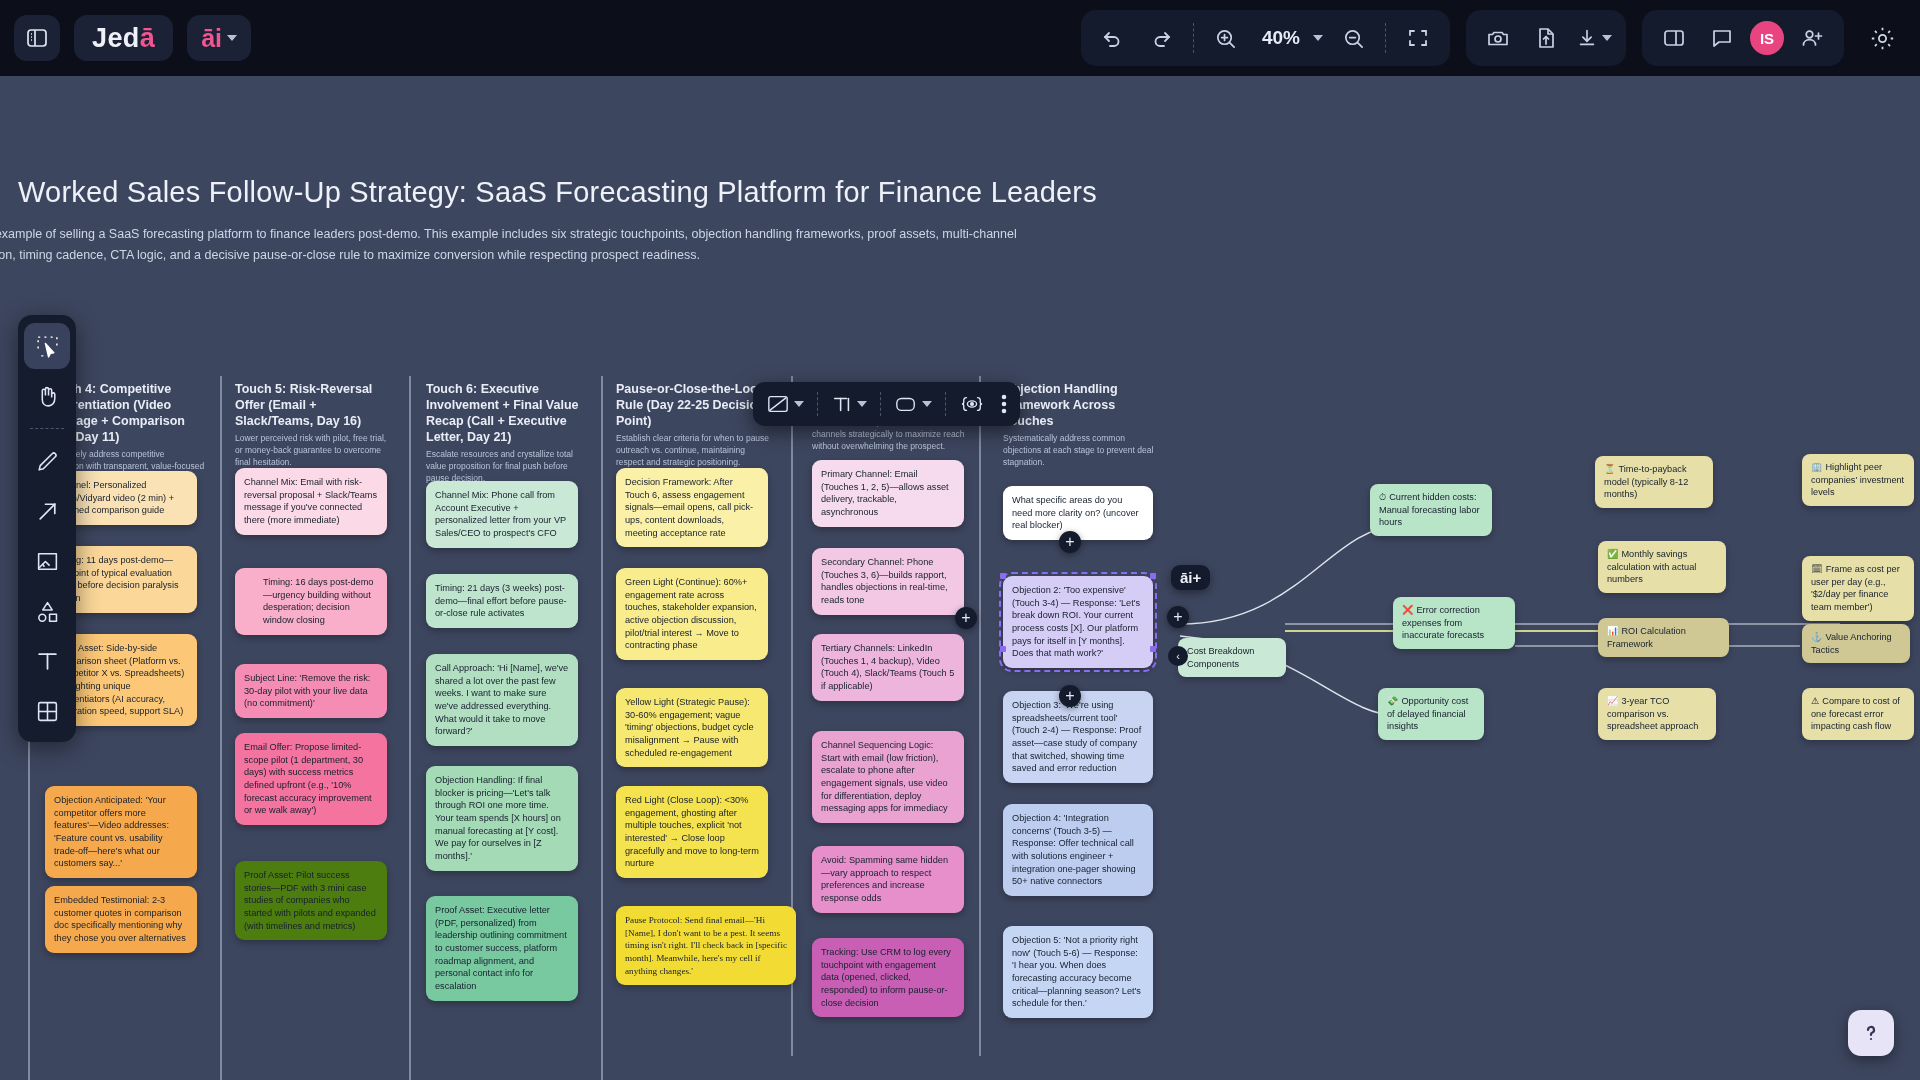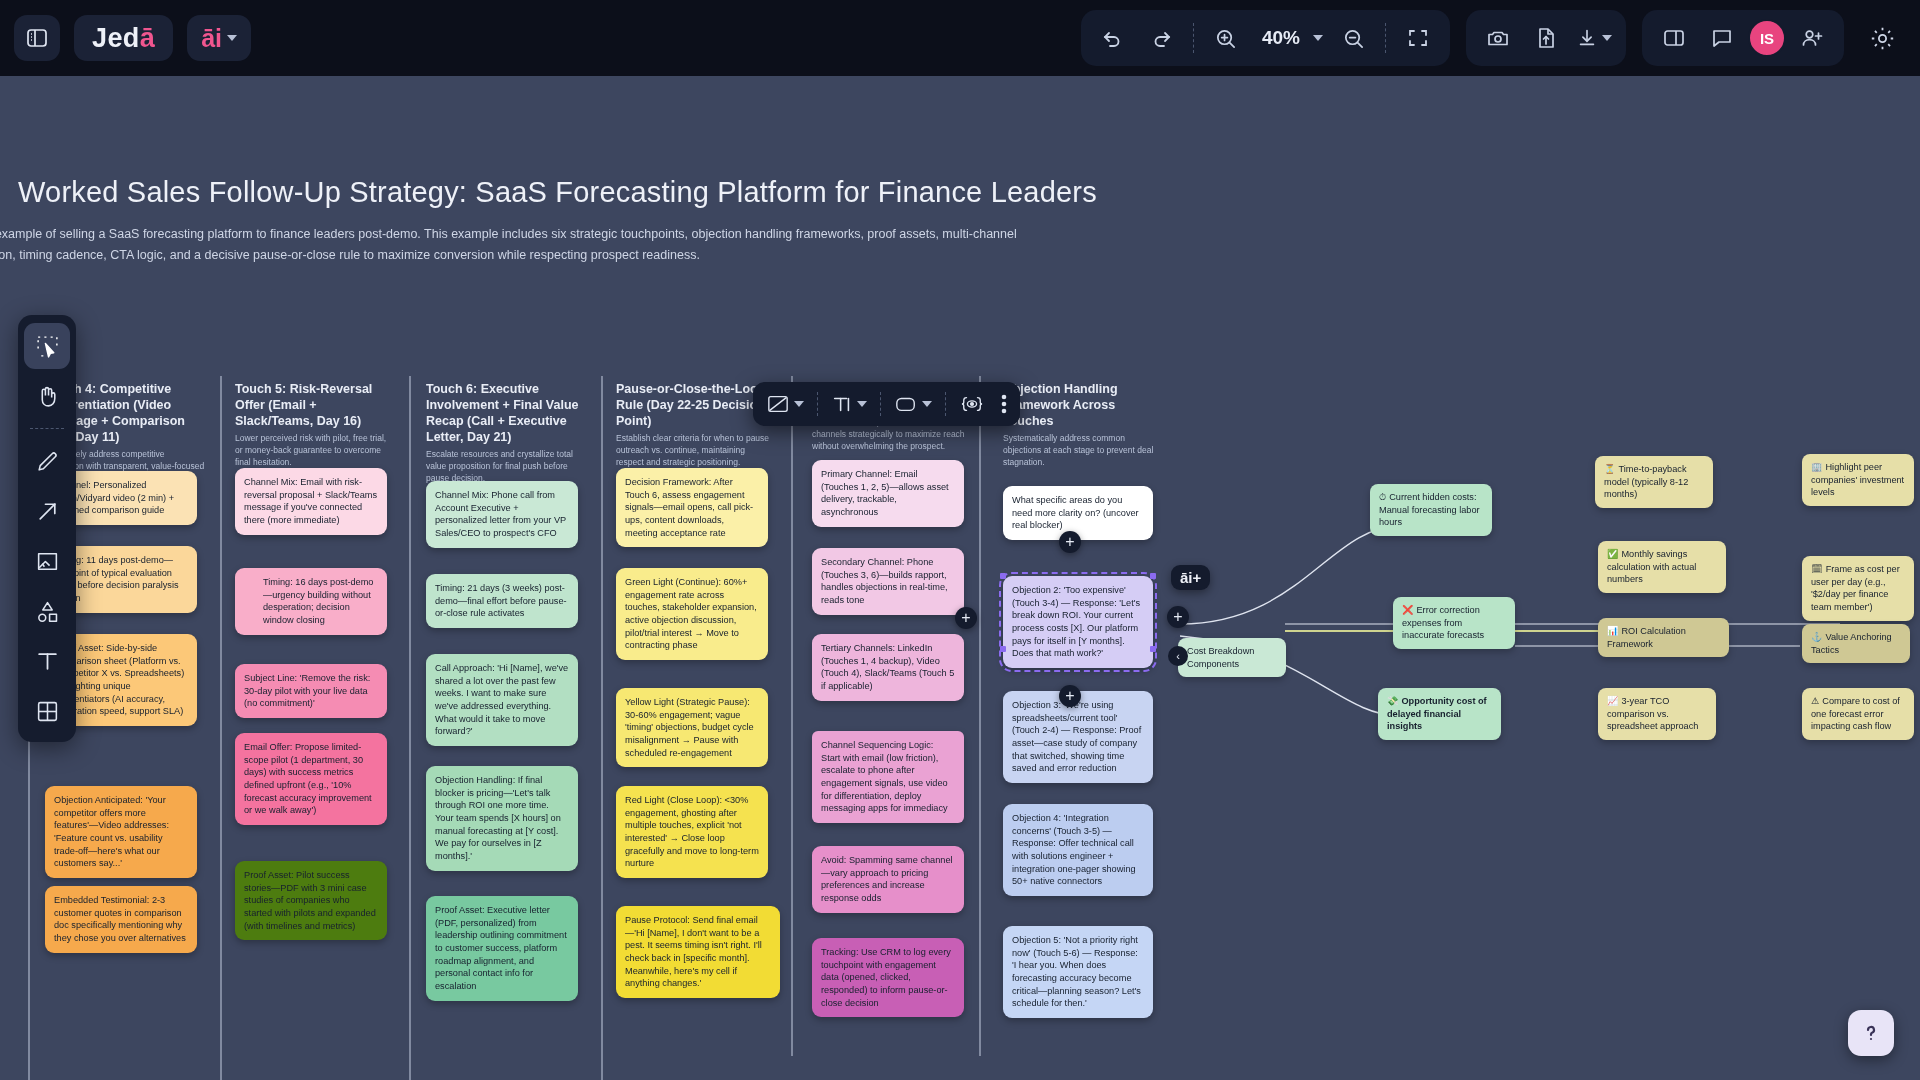--- a/index.html
+++ b/index.html
@@ -326,31 +326,31 @@
     <div class="note" style="left:426px; top:820px; width:152px; background:#78c9a0;">Proof Asset: Executive letter (PDF, personalized) from leadership outlining commitment to customer success, platform roadmap alignment, and personal contact info for escalation</div>
 
     <div class="col-head" style="left:616px; top:305px; width:158px;">
       <div class="ch-title">Pause-or-Close-the-Loop Rule (Day 22-25 Decision Point)</div>
       <div class="ch-sub">Establish clear criteria for when to pause outreach vs. continue, maintaining respect and strategic positioning.</div>
     </div>
     <div class="note" style="left:616px; top:392px; width:152px; background:#fbf0a8;">Decision Framework: After Touch 6, assess engagement signals—email opens, call pick-ups, content downloads, meeting acceptance rate</div>
     <div class="note" style="left:616px; top:492px; width:152px; background:#f9ec8c;">Green Light (Continue): 60%+ engagement rate across touches, stakeholder expansion, active objection discussion, pilot/trial interest → Move to contracting phase</div>
     <div class="note" style="left:616px; top:612px; width:152px; background:#f7e872;">Yellow Light (Strategic Pause): 30-60% engagement; vague 'timing' objections, budget cycle misalignment → Pause with scheduled re-engagement</div>
     <div class="note" style="left:616px; top:710px; width:152px; background:#f5e24f;">Red Light (Close Loop): &lt;30% engagement, ghosting after multiple touches, explicit 'not interested' → Close loop gracefully and move to long-term nurture</div>
-    <div class="note" style="left:616px; top:830px; width:164px; background:#f2dc34;">Pause Protocol: Send final email—'Hi [Name], I don't want to be a pest. It seems timing isn't right. I'll check back in [specific month]. Meanwhile, here's my cell if anything changes.'</div>
+    <div class="note" style="left:616px; top:830px; width:180px; background:#f2dc34;font-family:Liberation Serif, serif;">Pause Protocol: Send final email—'Hi [Name], I don't want to be a pest. It seems timing isn't right. I'll check back in [specific month]. Meanwhile, here's my cell if anything changes.'</div>
 
     <div class="col-head" style="left:812px; top:305px; width:158px;">
       <div class="ch-title">Channel Mix Strategy Overview</div>
       <div class="ch-sub">Orchestrate multiple communication channels strategically to maximize reach without overwhelming the prospect.</div>
     </div>
     <div class="note" style="left:812px; top:384px; width:152px; background:#f6dbee;">Primary Channel: Email (Touches 1, 2, 5)—allows asset delivery, trackable, asynchronous</div>
     <div class="note" style="left:812px; top:472px; width:152px; background:#f2c8e5;">Secondary Channel: Phone (Touches 3, 6)—builds rapport, handles objections in real-time, reads tone</div>
     <div class="note" style="left:812px; top:558px; width:152px; background:#eeb5dc;">Tertiary Channels: LinkedIn (Touches 1, 4 backup), Video (Touch 4), Slack/Teams (Touch 5 if applicable)</div>
-    <div class="note" style="left:812px; top:655px; width:152px; background:#eaa2d3;border-radius:6px;">Channel Sequencing Logic: Start with email (low friction), escalate to phone after engagement signals, use video for differentiation, deploy messaging apps for immediacy</div>
-    <div class="note" style="left:812px; top:770px; width:152px; background:#e68fca;">Avoid: Spamming same channel—vary approach to pricing preferences and increase response odds</div>
+    <div class="note" style="left:812px; top:655px; width:152px; background:#eaa2d3;">Channel Sequencing Logic: Start with email (low friction), escalate to phone after engagement signals, use video for differentiation, deploy messaging apps for immediacy</div>
+    <div class="note" style="left:812px; top:770px; width:152px; background:#e68fca;">Avoid: Spamming same hidden—vary approach to respect preferences and increase response odds</div>
     <div class="note" style="left:812px; top:862px; width:152px; background:#c85fb5;">Tracking: Use CRM to log every touchpoint with engagement data (opened, clicked, responded) to inform pause-or-close decision</div>
 
     <div class="col-head" style="left:1003px; top:305px; width:158px;">
       <div class="ch-title">Objection Handling Framework Across Touches</div>
       <div class="ch-sub">Systematically address common objections at each stage to prevent deal stagnation.</div>
     </div>
     <div class="note" style="left:1003px; top:410px; width:150px; background:#ffffff;">What specific areas do you need more clarity on? (uncover real blocker)</div>
     <div class="note selected" style="left:1003px; top:500px; width:150px; background:#d5cdf5;">Objection 2: 'Too expensive' (Touch 3-4) — Response: 'Let's break down ROI. Your current process costs [X]. Our platform pays for itself in [Y months]. Does that math work?'</div>
     <div class="handle" style="left:1000px; top:497px;"></div>
     <div class="handle" style="left:1150px; top:497px;"></div>
@@ -365,21 +365,21 @@
       <span>Cost Breakdown Components</span>
     </div>
     <div class="collapse-btn" style="left:1168px; top:570px;">‹</div>
 
     <div class="pill" style="left:1370px; top:408px; width:122px; background:#b8e4c8;">
       <span class="emo">⏱</span><span>Current hidden costs: Manual forecasting labor hours</span>
     </div>
     <div class="pill" style="left:1393px; top:521px; width:122px; background:#b8e4c8;">
       <span class="emo">❌</span><span>Error correction expenses from inaccurate forecasts</span>
     </div>
-    <div class="pill" style="left:1378px; top:612px; width:123px; background:#b8e4c8;font-weight:bold;">
+    <div class="pill" style="left:1378px; top:612px; width:106px; background:#b8e4c8;">
       <span class="emo">💸</span><span>Opportunity cost of delayed financial insights</span>
     </div>
 
     <div class="pill" style="left:1595px; top:380px; width:118px; background:#e6dfa8;">
       <span class="emo">⏳</span><span>Time-to-payback model (typically 8-12 months)</span>
     </div>
     <div class="pill" style="left:1598px; top:465px; width:128px; background:#e6dfa8;">
       <span class="emo">✅</span><span>Monthly savings calculation with actual numbers</span>
     </div>
     <div class="pill" style="left:1598px; top:612px; width:118px; background:#e6dfa8;">

